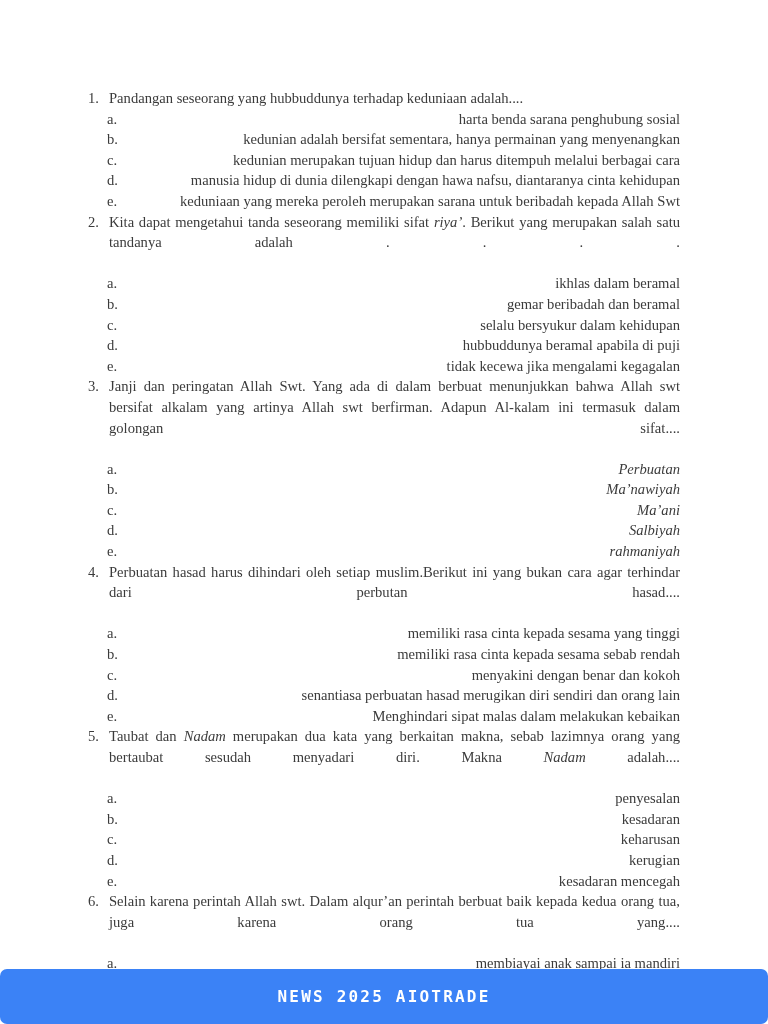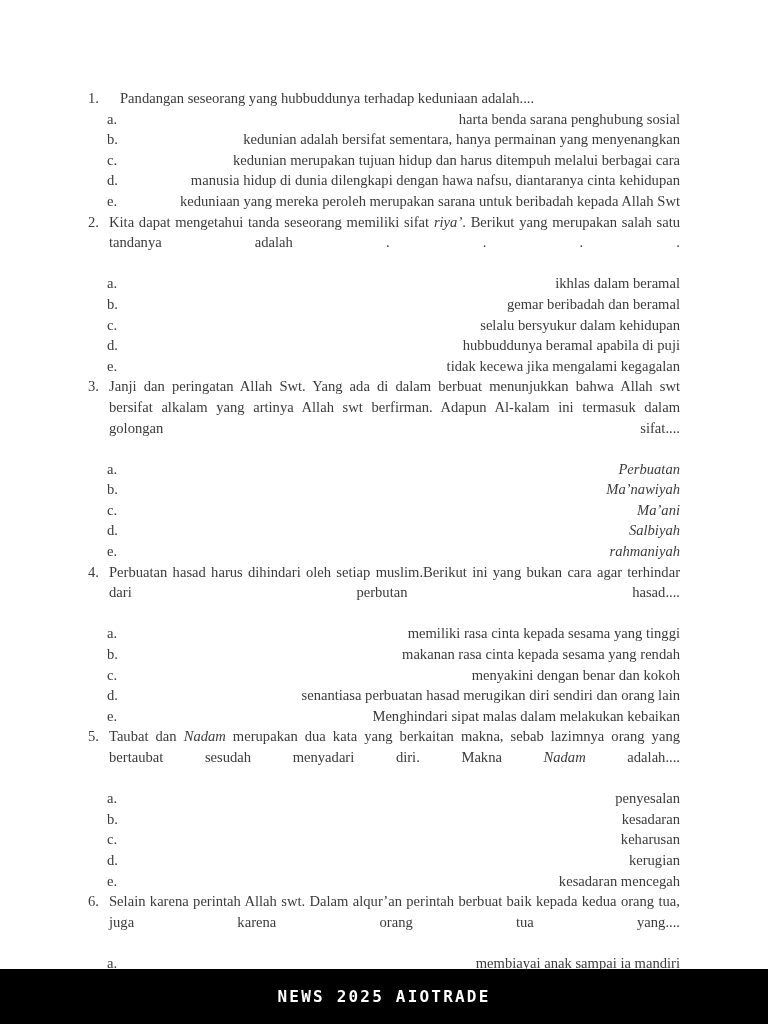--- a/index.html
+++ b/index.html
@@ -64,21 +64,20 @@
 
   
   .q-text::after {
     content: "";
     display: inline-block;
     width: 100%;
   }
 
   .q-text.no-justify {
     text-align: left;
-    margin-left: 11px;
   }
   .q-text.no-justify::after { content: none; }
 
   
   .options {
     list-style: none;
     margin: 0;
     padding: 0;
   }
 
@@ -106,24 +105,25 @@
 
   .italic { font-style: italic; }
 
   
   .banner {
     position: absolute;
     left: 0;
     top: 969px;
     width: 768px;
     height: 55px;
-    background: #000000;
+    background: #3b82f6;
     display: flex;
     align-items: center;
     justify-content: center;
+    border-radius: 7px;
   }
 
   .banner-text {
     color: #ffffff;
     font-family: "DejaVu Sans Mono", "Liberation Mono", monospace;
     font-size: 16px;
     font-weight: bold;
     letter-spacing: 2.2px;
     white-space: pre;
   }
@@ -222,21 +222,21 @@
           <span class="q-num">4.</span>
           <span class="q-text">Perbuatan hasad harus dihindari oleh setiap muslim.Berikut ini yang bukan cara agar terhindar dari perbutan hasad....</span>
         </div>
         <ul class="options gutter-wide">
           <li class="option">
             <span class="opt-letter">a.</span>
             <span class="opt-text">memiliki rasa cinta kepada sesama yang tinggi</span>
           </li>
           <li class="option">
             <span class="opt-letter">b.</span>
-            <span class="opt-text">makanan rasa cinta kepada sesama yang rendah</span>
+            <span class="opt-text">memiliki rasa cinta kepada sesama sebab rendah</span>
           </li>
           <li class="option">
             <span class="opt-letter">c.</span>
             <span class="opt-text">menyakini dengan benar dan kokoh</span>
           </li>
           <li class="option">
             <span class="opt-letter">d.</span>
             <span class="opt-text"> senantiasa perbuatan hasad merugikan diri sendiri dan orang lain</span>
           </li>
           <li class="option">

